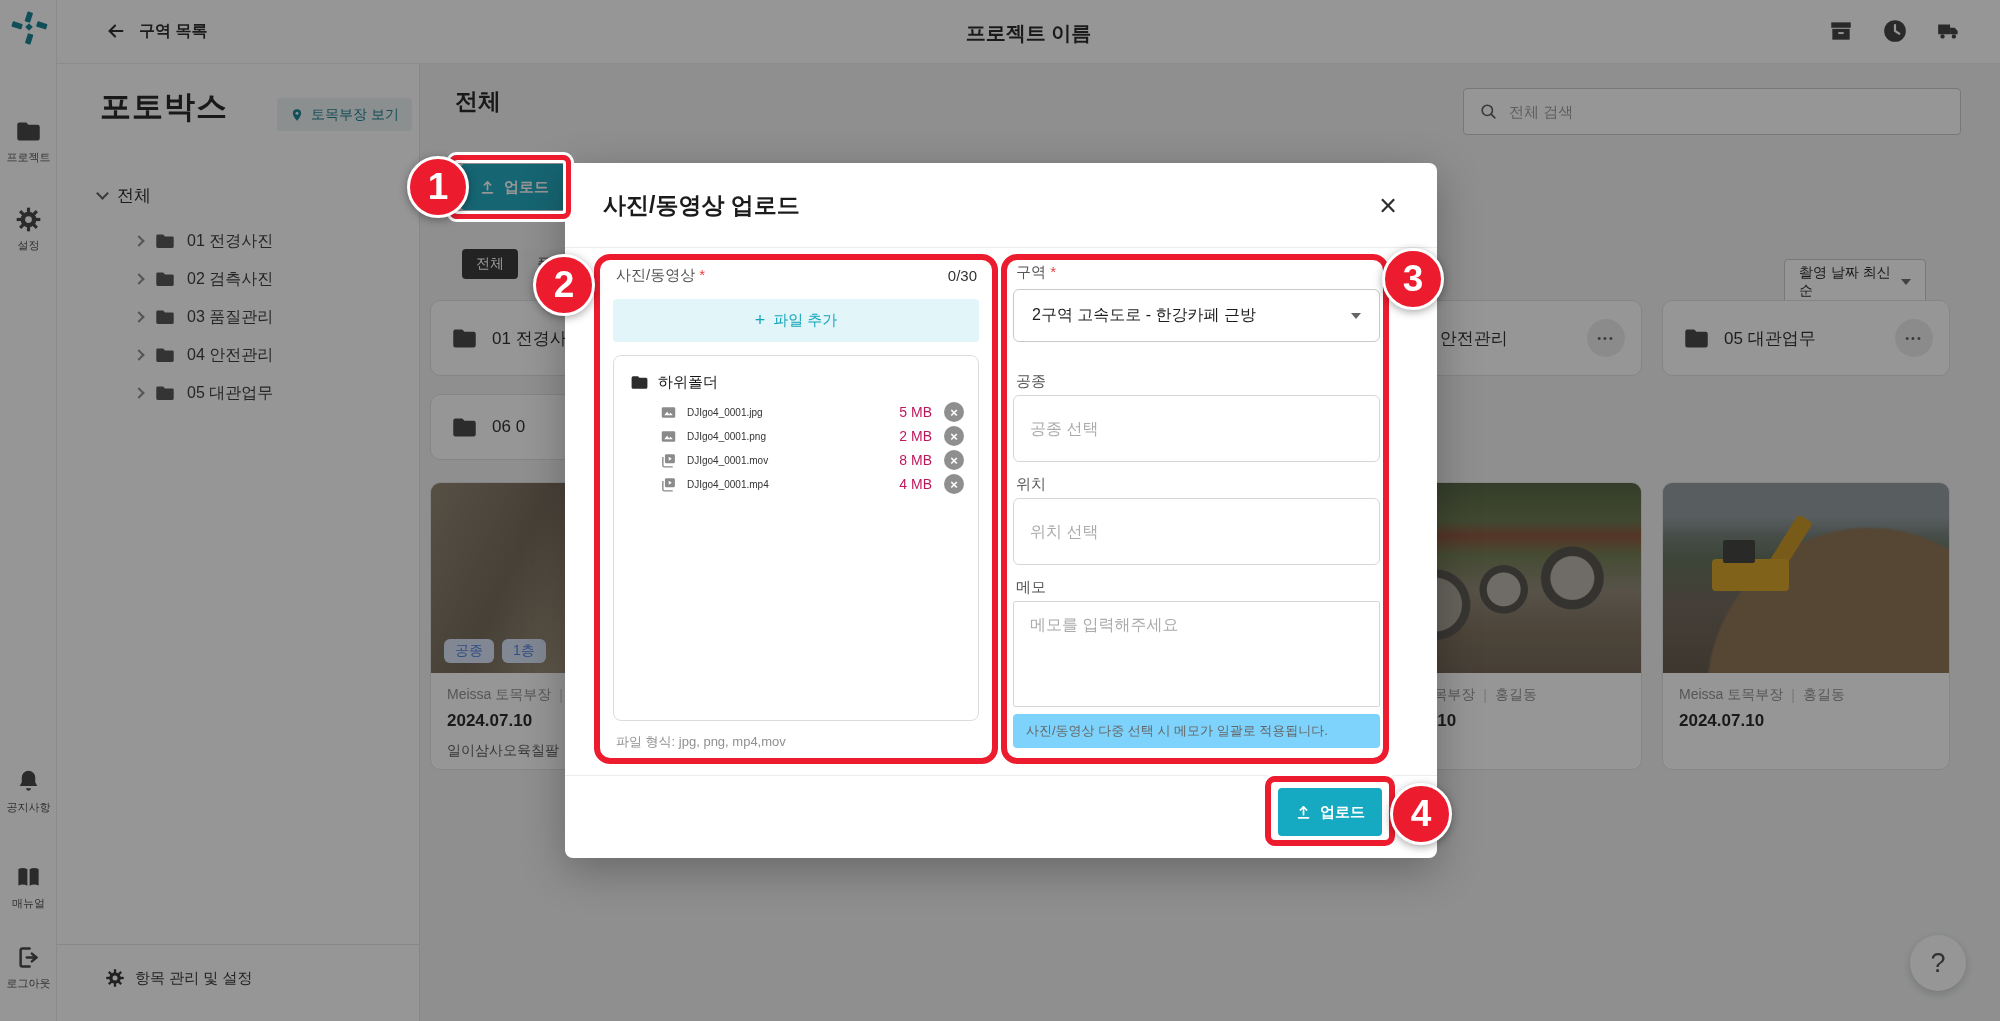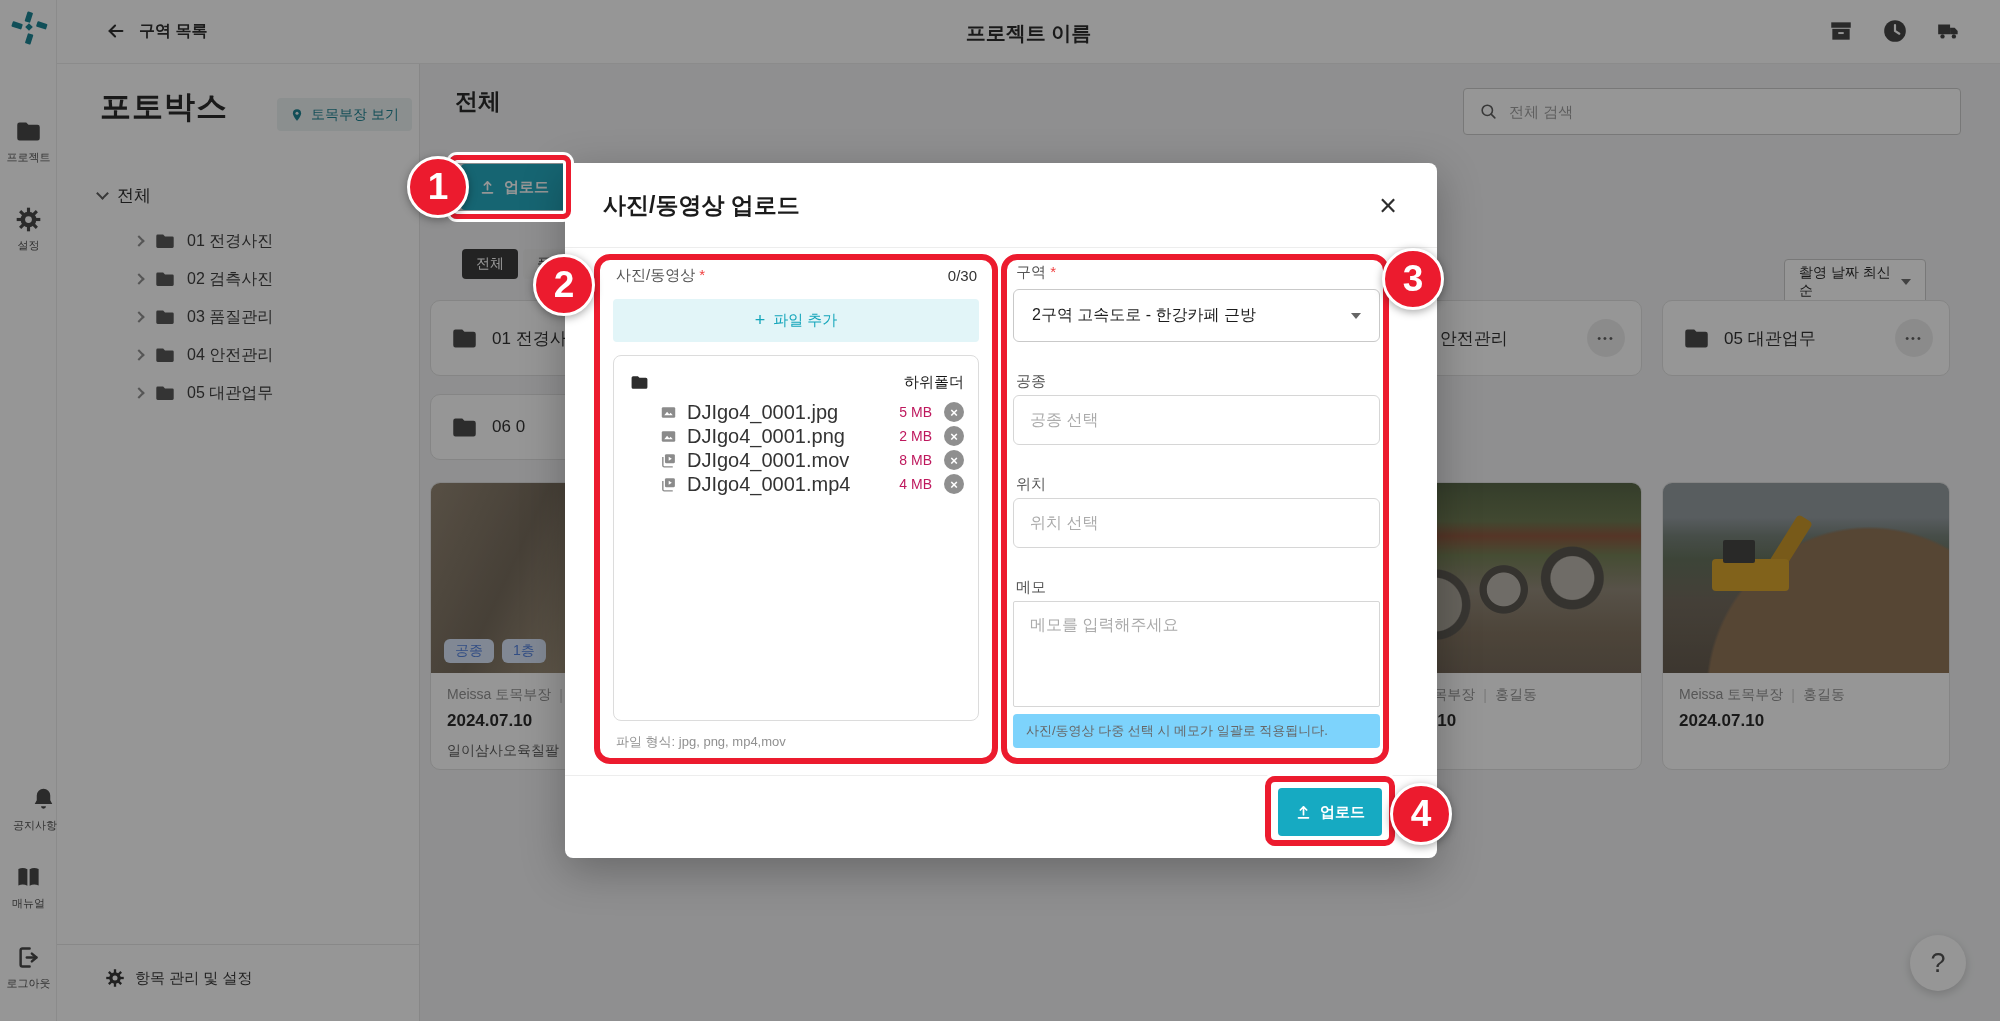--- a/index.html
+++ b/index.html
@@ -16,21 +16,21 @@
   .tb-icons { position:absolute; right:38px; top:18px; display:flex; gap:28px; color:#3a3a3a; }
   .tb-icons .ic { width:26px; height:26px; }
 
   
   .rail { position:absolute; left:0; top:0; bottom:0; width:57px; background:#fff; border-right:1px solid #ececec; z-index:2; }
   .logo { position:absolute; left:10px; top:9px; width:38px; height:38px; color:#0d7e8f; }
   .rail-item { position:absolute; left:0; width:57px; display:flex; flex-direction:column; align-items:center; gap:5px; color:#3d3d3d; cursor:pointer; }
   .rail-item .ri-ic { width:27px; height:27px; }
   .rail-item .ri-lb { font-size:11px; color:#4a4a4a; white-space:nowrap; }
   .ri-project { top:118px; } .ri-settings { top:206px; }
-  .ri-notice { top:786px;align-items:flex-end; } .ri-manual { top:864px; } .ri-logout { top:944px; }
+  .ri-notice { top:768px; } .ri-manual { top:864px; } .ri-logout { top:944px; }
 
   
   .panel { position:absolute; left:57px; top:64px; width:363px; bottom:0; background:#fff; border-right:1px solid #e3e3e3; }
   .panel-title { position:absolute; left:43px; top:22px; font-size:31px; font-weight:bold; letter-spacing:1px; color:#1c1c1c; }
   .map-chip { position:absolute; left:220px; top:34px; height:33px; padding:0 13px; display:flex; align-items:center; gap:7px; background:#ecf2f2; border-radius:4px; color:#0f7c8c; font-size:14px; cursor:pointer; }
   .tree-root { position:absolute; left:41px; top:120px; display:flex; align-items:center; gap:10px; font-size:17px; color:#222; cursor:pointer; }
   .tree { position:absolute; left:78px; top:158px; }
   .tree-item { height:38px; display:flex; align-items:center; gap:11px; font-size:16px; color:#333; cursor:pointer; }
   .chev-d { width:9px; height:9px; border-left:2px solid #555; border-bottom:2px solid #555; transform:rotate(-45deg); margin-top:-4px; }
   .chev-r { width:8px; height:8px; border-top:2px solid #8a8a8a; border-right:2px solid #8a8a8a; transform:rotate(45deg); }
@@ -95,34 +95,34 @@
   .modal { position:absolute; left:565px; top:163px; width:872px; height:695px; background:#fff; border-radius:8px; box-shadow:0 12px 44px rgba(0,0,0,.28); z-index:50; }
   .m-head { position:absolute; left:0; top:0; right:0; height:85px; border-bottom:1px solid #ededed; display:flex; align-items:center; justify-content:space-between; padding:0 40px 0 38px; }
   .m-title { font-size:23px; font-weight:bold; color:#1b1b1b; }
   .m-close { font-size:31px; color:#2e2e2e; line-height:1; cursor:pointer; }
   .m-label { font-size:15px; color:#555; }
   .req { color:#f03e3e; }
   .m-files-label { position:absolute; left:51px; top:103px; width:361px; display:flex; justify-content:space-between; align-items:center; }
   .m-counter { font-size:15px; color:#333; }
   .add-file { position:absolute; left:48px; top:136px; width:366px; height:43px; background:#e2f5f8; border-radius:4px; color:#14a5ba; font-size:15px; display:flex; align-items:center; justify-content:center; gap:8px; cursor:pointer; }
   .file-box { position:absolute; left:48px; top:192px; width:366px; height:366px; border:1px solid #dcdcdc; border-radius:8px; padding:17px 14px 0 16px; overflow:hidden; }
-  .fb-folder { display:flex; align-items:center; gap:9px; font-size:15px; color:#161616;justify-content:space-between; }
+  .fb-folder { display:flex; align-items:center; gap:9px; font-size:15px; color:#161616; }
   .fb-folder .f-ic { width:19px; height:19px; color:#2d2d2d; }
   .fb-list { margin:8px 0 0 30px; }
   .fb-row { height:24px; display:flex; align-items:center; gap:10px; }
   .fb-row .ft-ic { width:17px; height:17px; color:#8b8b8b; flex:none; }
-  .fb-name { font-size:20px; color:#333; flex:1; }
+  .fb-name { font-size:10px; color:#333; flex:1; }
   .fb-size { font-size:14px; color:#be185d; margin-right:2px; }
   .fb-x { width:20px; height:20px; border-radius:50%; background:#8f8f8f; color:#fff; font-size:13px; font-weight:bold; display:flex; align-items:center; justify-content:center; line-height:1; cursor:pointer; flex:none; }
   .m-format { position:absolute; left:51px; top:570px; font-size:13px; color:#909090; }
 
   .m-zone-label { position:absolute; left:451px; top:100px; }
   .m-select { position:absolute; left:448px; top:126px; width:367px; height:53px; border:1px solid #c9c9c9; border-radius:6px; display:flex; align-items:center; justify-content:space-between; padding:0 18px; font-size:16px; color:#1d1d1d; cursor:pointer; }
   .m-work-label { position:absolute; left:451px; top:209px; }
-  .m-input { position:absolute; left:448px; width:367px; height:50px; border:1px solid #d6d6d6; border-radius:6px; padding:0 16px; font-size:16px; color:#333; font-family:inherit; outline:none; }
+  .m-input { position:absolute; left:448px; width:367px; height:67px; border:1px solid #d6d6d6; border-radius:6px; padding:0 16px; font-size:16px; color:#333; font-family:inherit; outline:none; }
   .m-input::placeholder, .m-textarea::placeholder { color:#ababab; }
   .m-input-work { top:232px; }
   .m-loc-label { position:absolute; left:451px; top:312px; }
   .m-input-loc { top:335px; }
   .m-memo-label { position:absolute; left:451px; top:415px; }
   .m-textarea { position:absolute; left:448px; top:438px; width:367px; height:106px; border:1px solid #d6d6d6; border-radius:2px; padding:13px 16px; font-size:16px; color:#333; font-family:inherit; resize:none; outline:none; }
   .m-note { position:absolute; left:448px; top:551px; width:367px; height:34px; background:#7dd3fc; border-radius:4px; display:flex; align-items:center; padding:0 13px; font-size:13px; color:#666; }
   .m-foot-line { position:absolute; left:0; right:0; top:612px; border-top:1px solid #ededed; }
   .m-upload { position:absolute; left:713px; top:625px; width:104px; height:48px; background:#16aac2; border-radius:4px; color:#fff; font-size:15px; font-weight:bold; display:flex; align-items:center; justify-content:center; gap:8px; cursor:pointer; }
   .m-upload .ic { width:17px; height:17px; }

